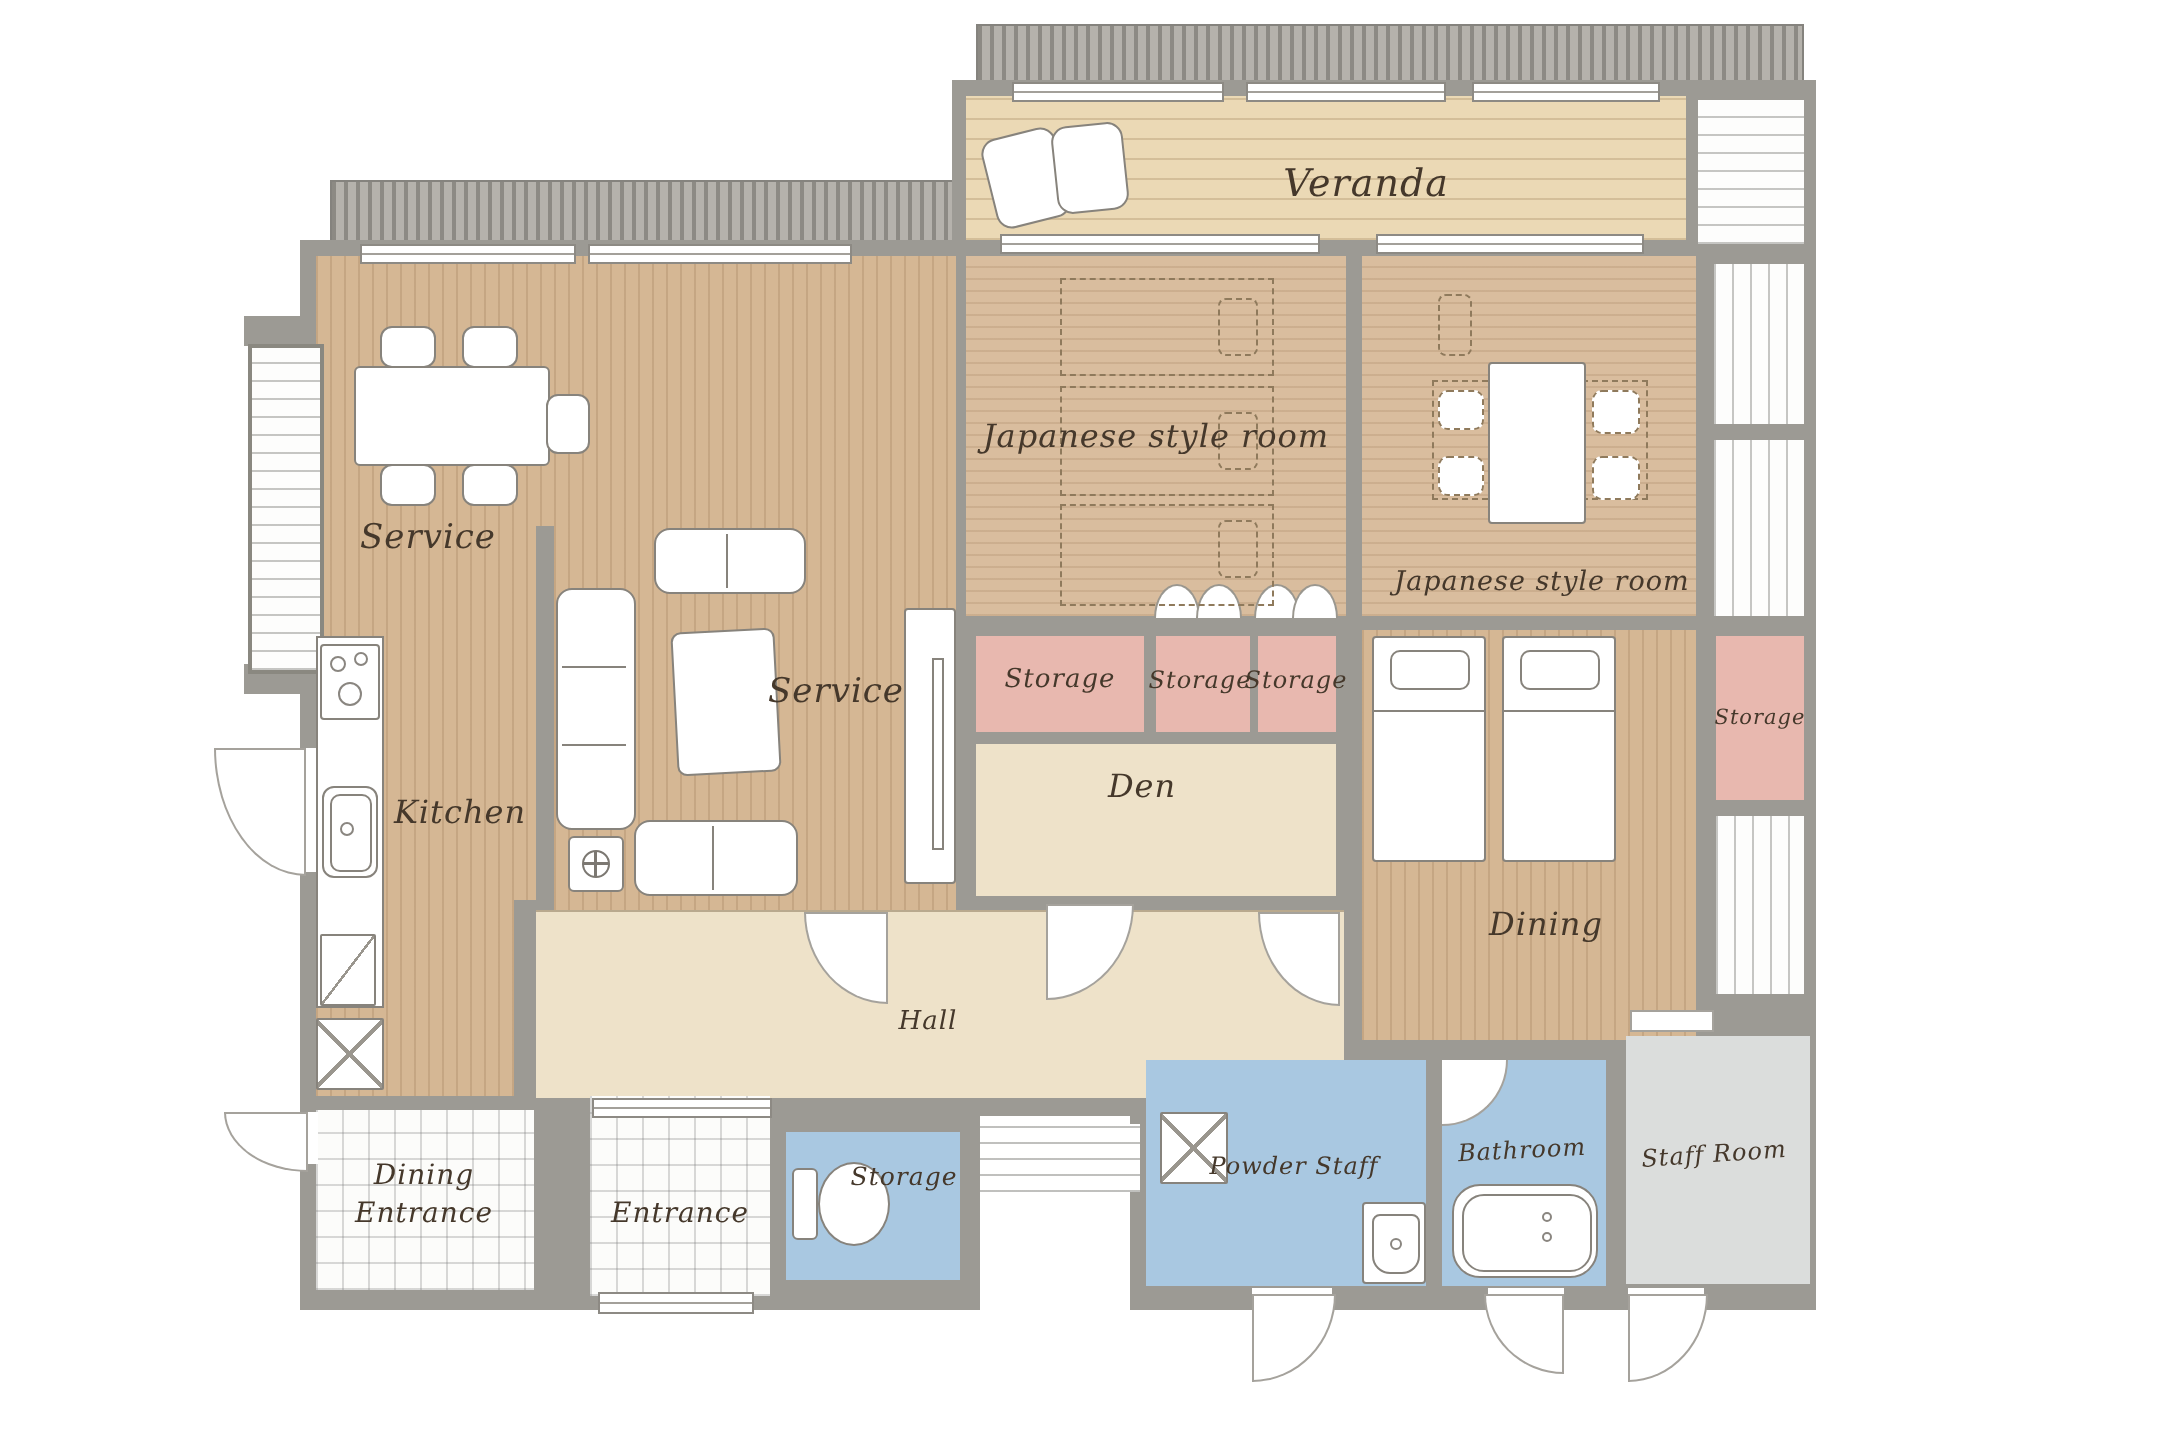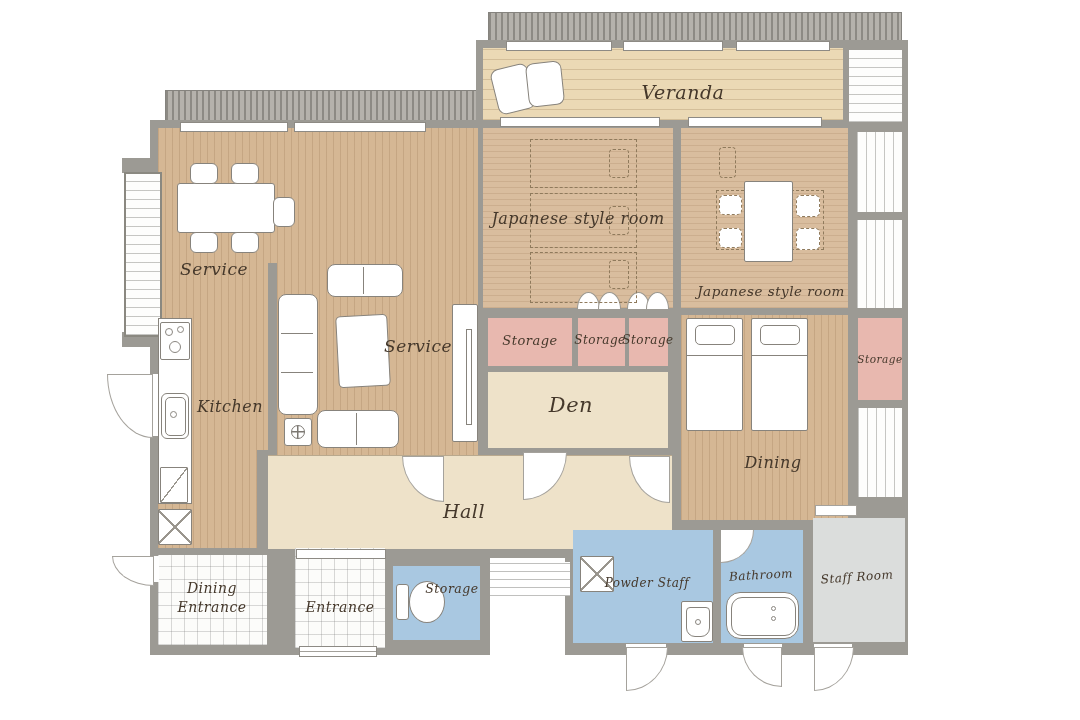--- a/index.html
+++ b/index.html
@@ -222,22 +222,22 @@
   <div class="lbl" style="left:683px;top:92px;font-size:19px;">Veranda</div>
   <div class="lbl" style="left:578px;top:218px;font-size:16px;">Japanese style room</div>
   <div class="lbl" style="left:771px;top:291px;font-size:13.5px;">Japanese style room</div>
   <div class="lbl" style="left:214px;top:269px;font-size:17px;">Service</div>
   <div class="lbl" style="left:418px;top:346px;font-size:17px;">Service</div>
   <div class="lbl" style="left:230px;top:406px;font-size:16px;">Kitchen</div>
   <div class="lbl" style="left:530px;top:340px;font-size:13px;">Storage</div>
   <div class="lbl" style="left:600px;top:340px;font-size:12px;">Storage</div>
   <div class="lbl" style="left:648px;top:340px;font-size:12px;">Storage</div>
   <div class="lbl" style="left:880px;top:359px;font-size:10.5px;">Storage</div>
-  <div class="lbl" style="left:571px;top:405px;font-size:21px;">Den</div>
-  <div class="lbl" style="left:464px;top:511px;font-size:19px;">Hall</div>
+  <div class="lbl" style="left:571px;top:393px;font-size:16px;">Den</div>
+  <div class="lbl" style="left:464px;top:511px;font-size:13px;">Hall</div>
   <div class="lbl" style="left:773px;top:462px;font-size:16px;">Dining</div>
   <div class="lbl lbl2" style="left:212px;top:598px;font-size:14px;">
     <div>Dining</div>
     <div>Entrance</div>
   </div>
   <div class="lbl" style="left:340px;top:607px;font-size:14px;">Entrance</div>
   <div class="lbl" style="left:452px;top:588px;font-size:12.5px;">Storage</div>
   <div class="lbl" style="left:647px;top:583px;font-size:12px;">Powder Staff</div>
   <div class="lbl" style="left:761px;top:575px;font-size:12px;transform:translate(-50%,-50%) rotate(-3deg);">Bathroom</div>
   <div class="lbl" style="left:857px;top:577px;font-size:12px;transform:translate(-50%,-50%) rotate(-4deg);">Staff Room</div>

